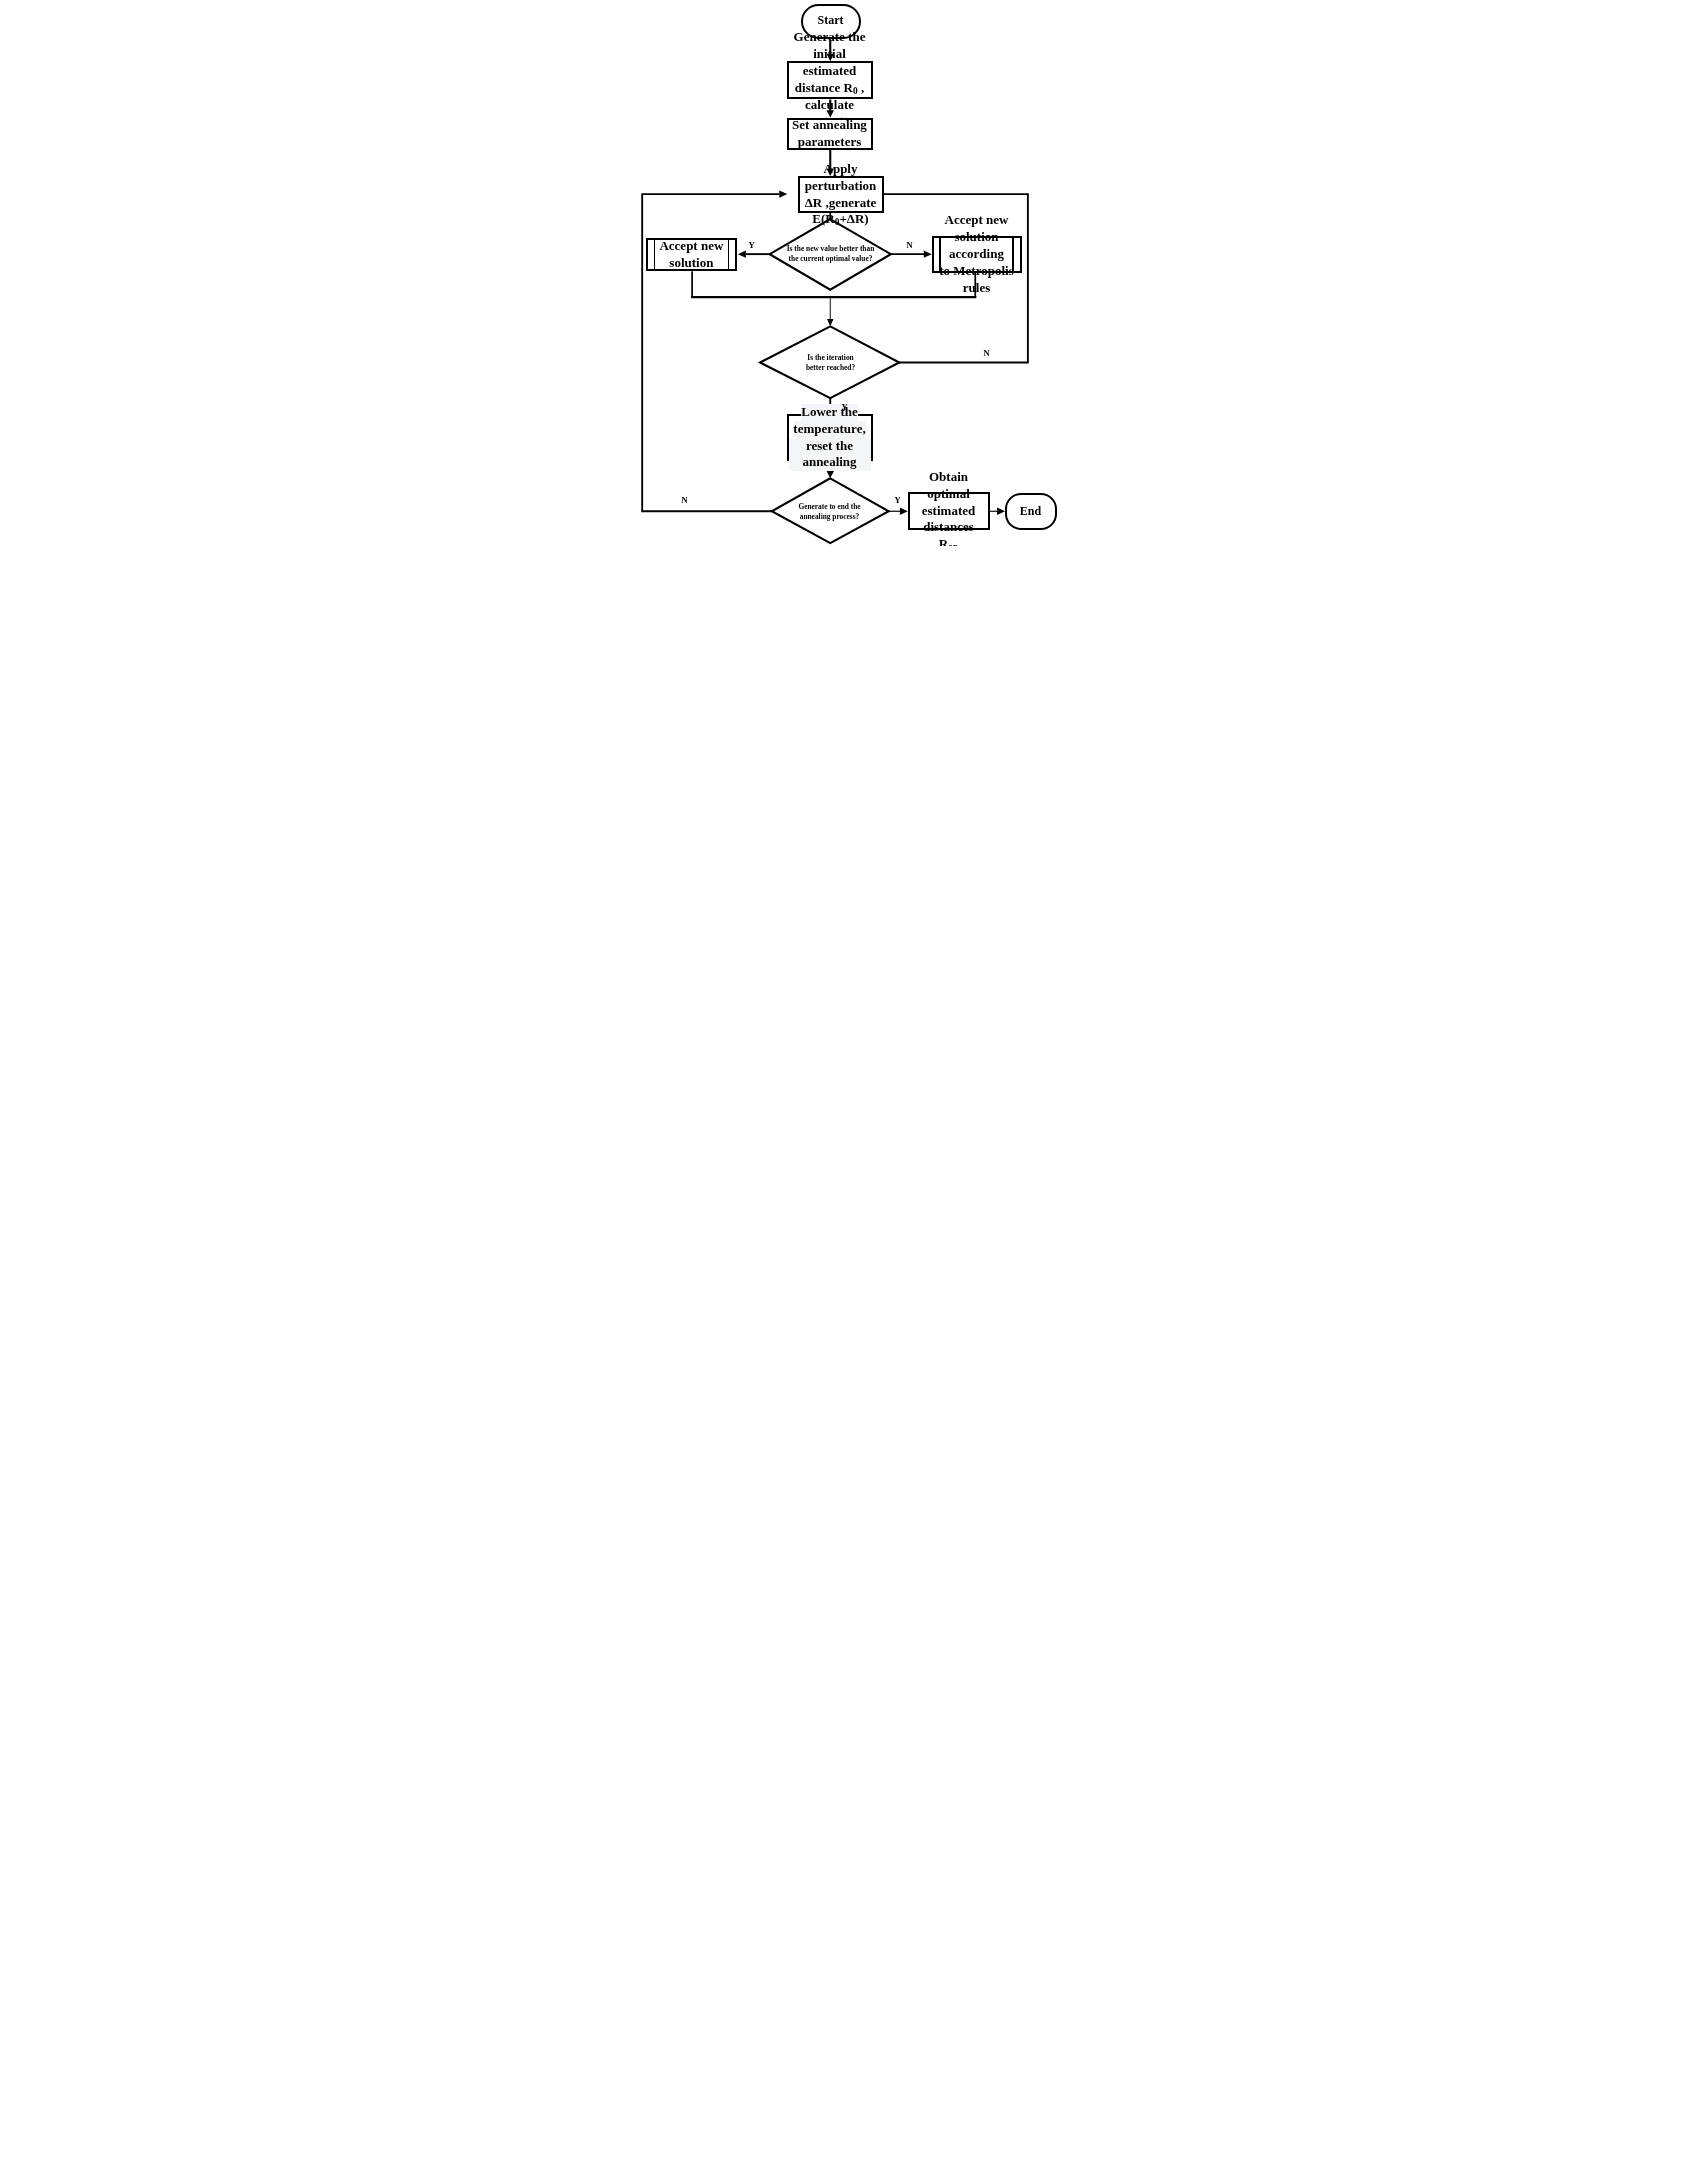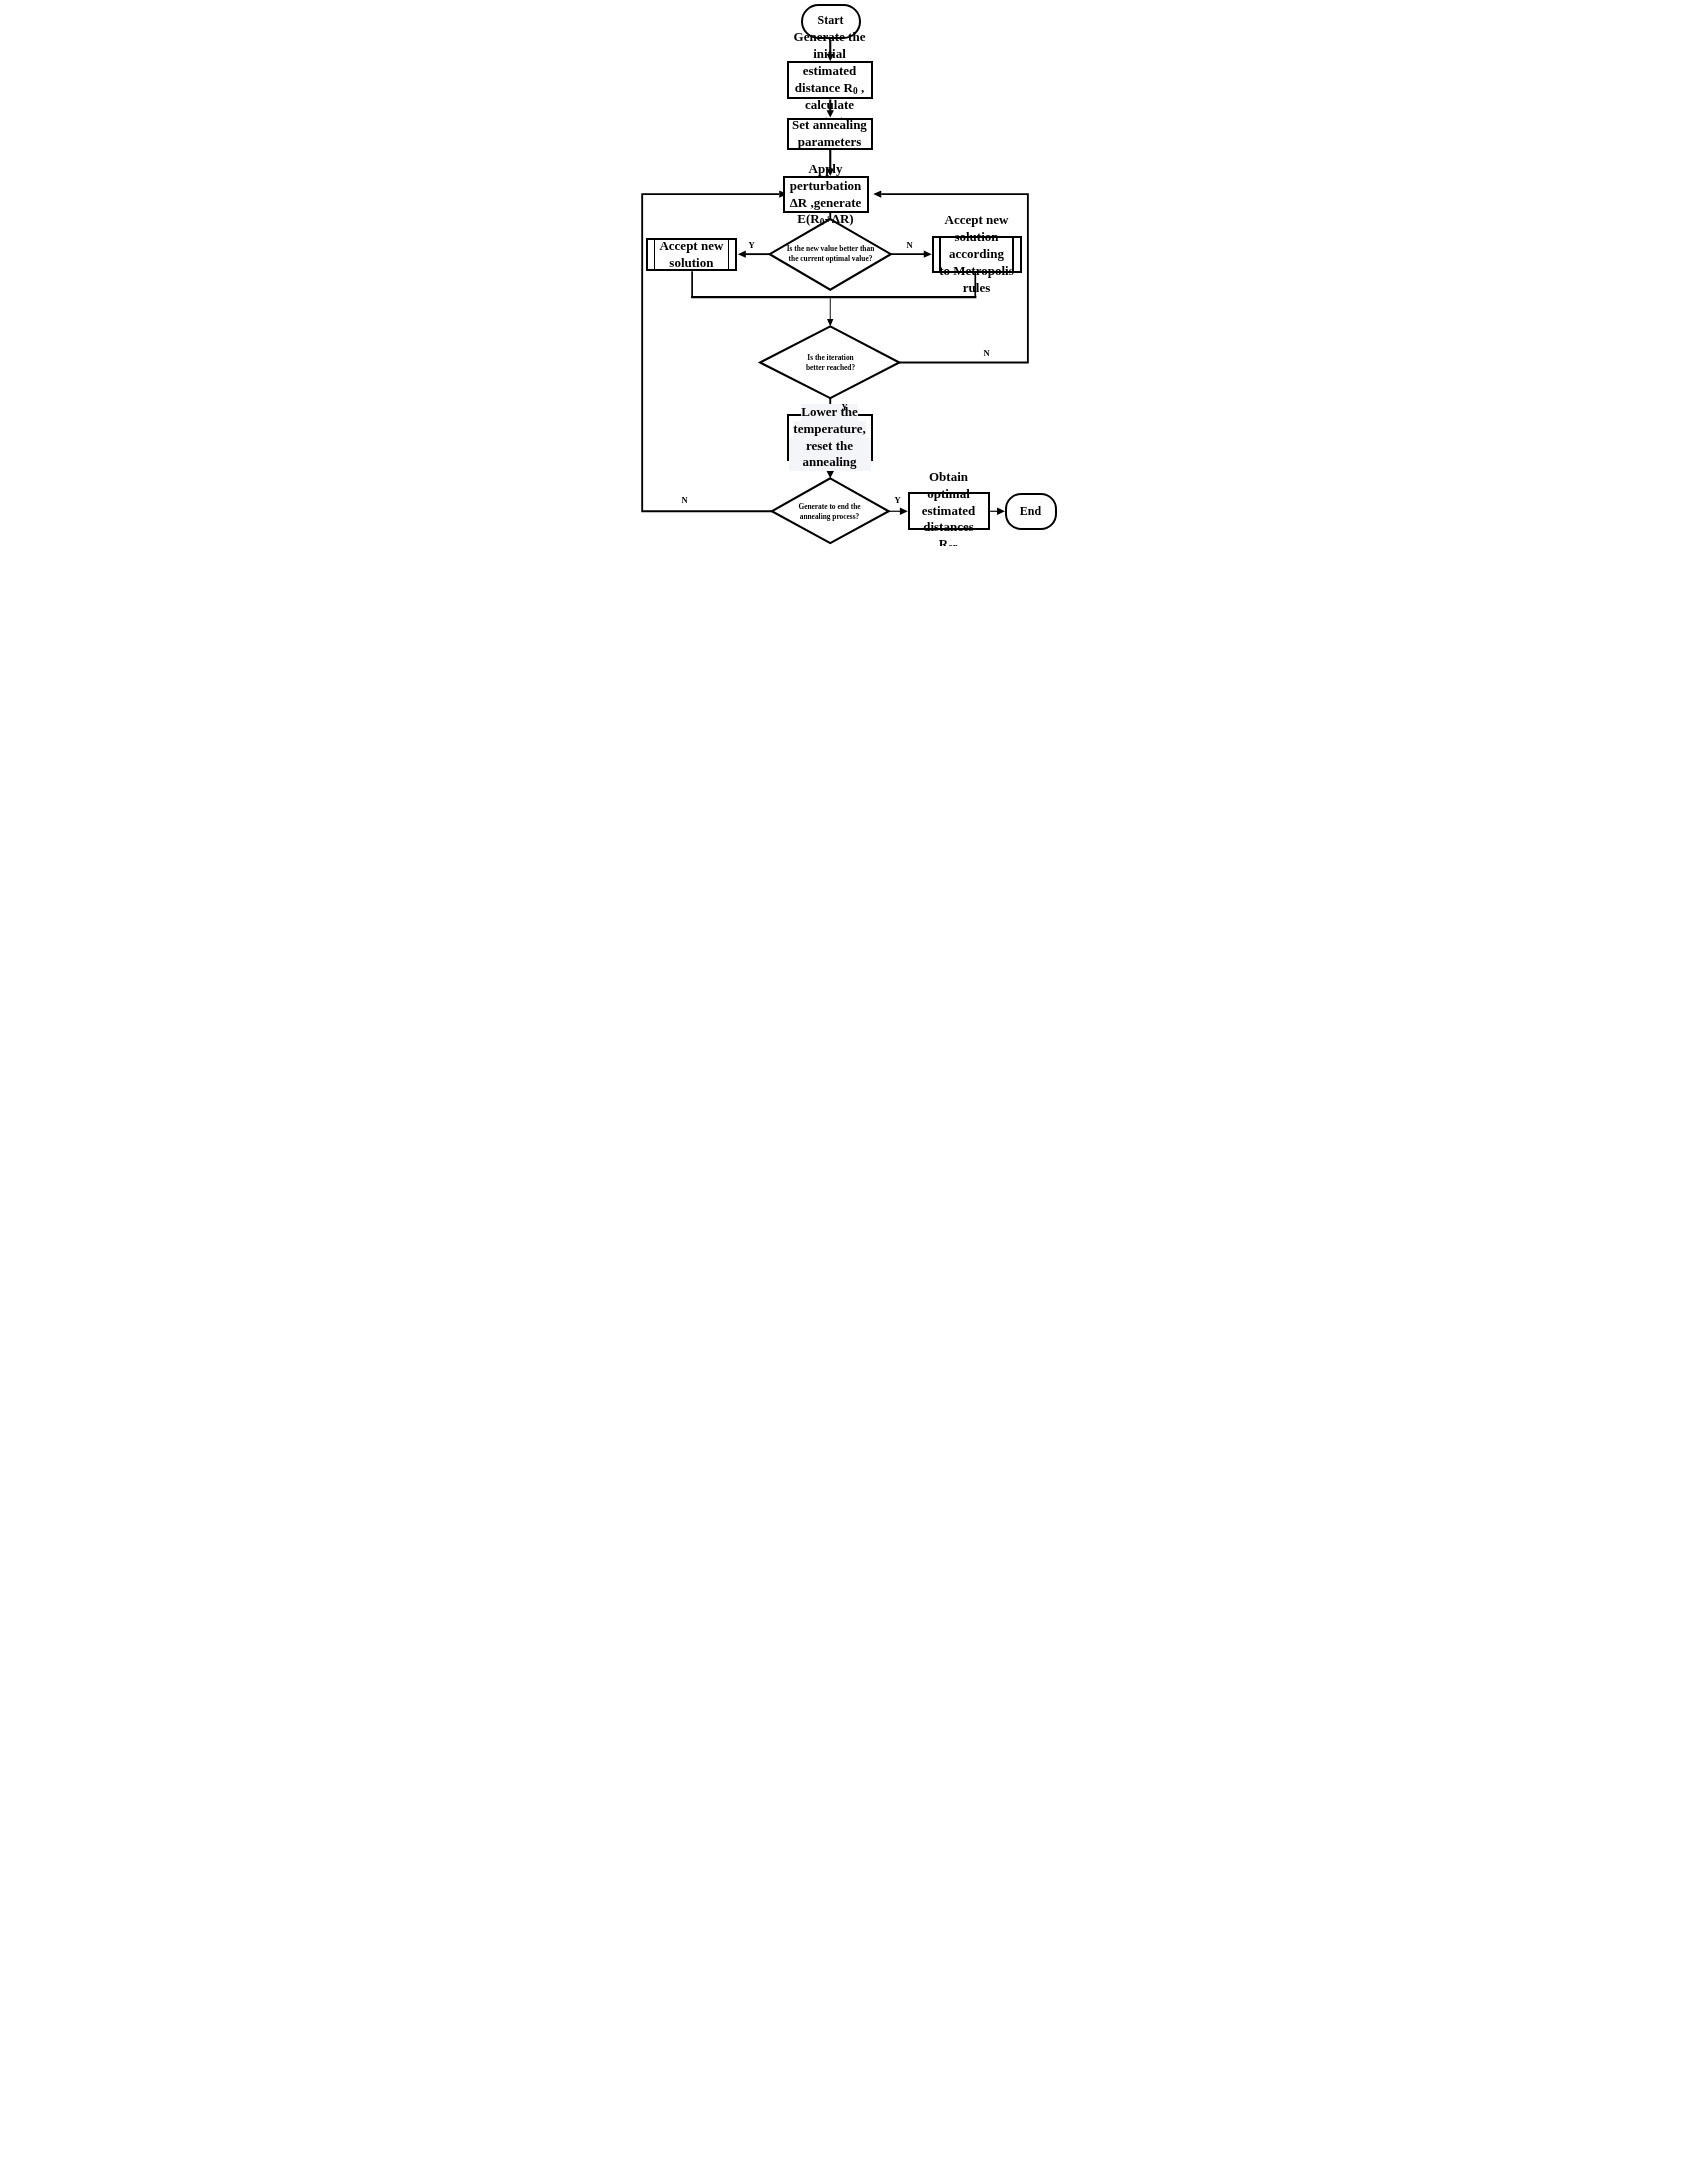--- a/index.html
+++ b/index.html
@@ -95,21 +95,21 @@
     <div class="ln">Generate the initial</div>
     <div class="ln">estimated distance R<sub>0</sub> ,</div>
     <div class="ln">calculate  E(R<sub>0</sub>)</div>
   </div>
 
   <div class="node" style="left:148px;top:118px;width:86px;height:32px;">
     <div class="ln">Set annealing</div>
     <div class="ln">parameters</div>
   </div>
 
-  <div class="node" style="left:144px;top:176px;width:86px;height:37px;">
+  <div class="node" style="left:159px;top:176px;width:86px;height:37px;">
     <div class="ln">Apply perturbation</div>
     <div class="ln">ΔR ,generate</div>
     <div class="ln">E(R<sub>0</sub>+ΔR)</div>
   </div>
 
   <div class="dtext" style="left:128px;top:239px;width:128px;height:30px;">
     <div class="ln">Is the new value better than</div>
     <div class="ln">the current optimal value?</div>
   </div>
 

